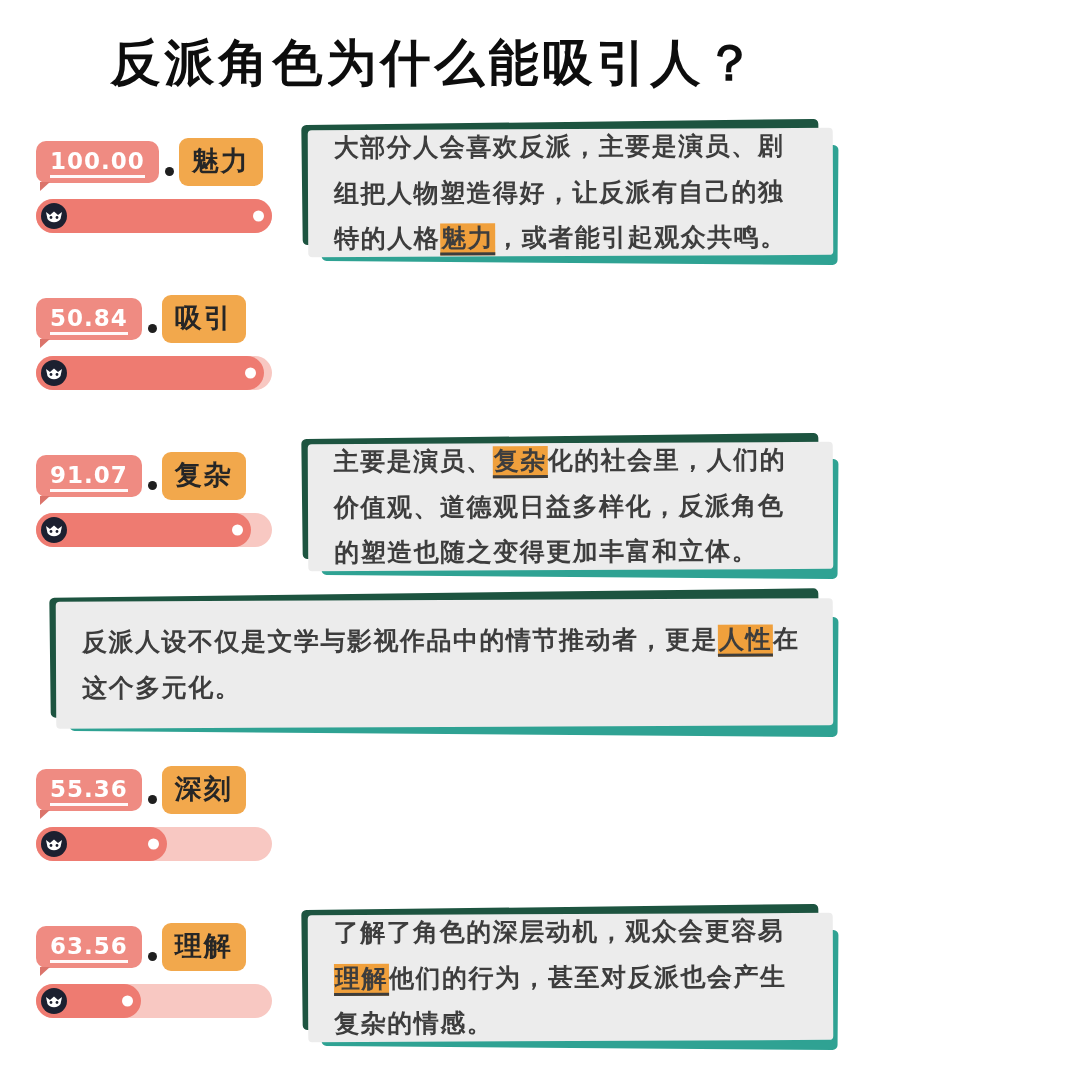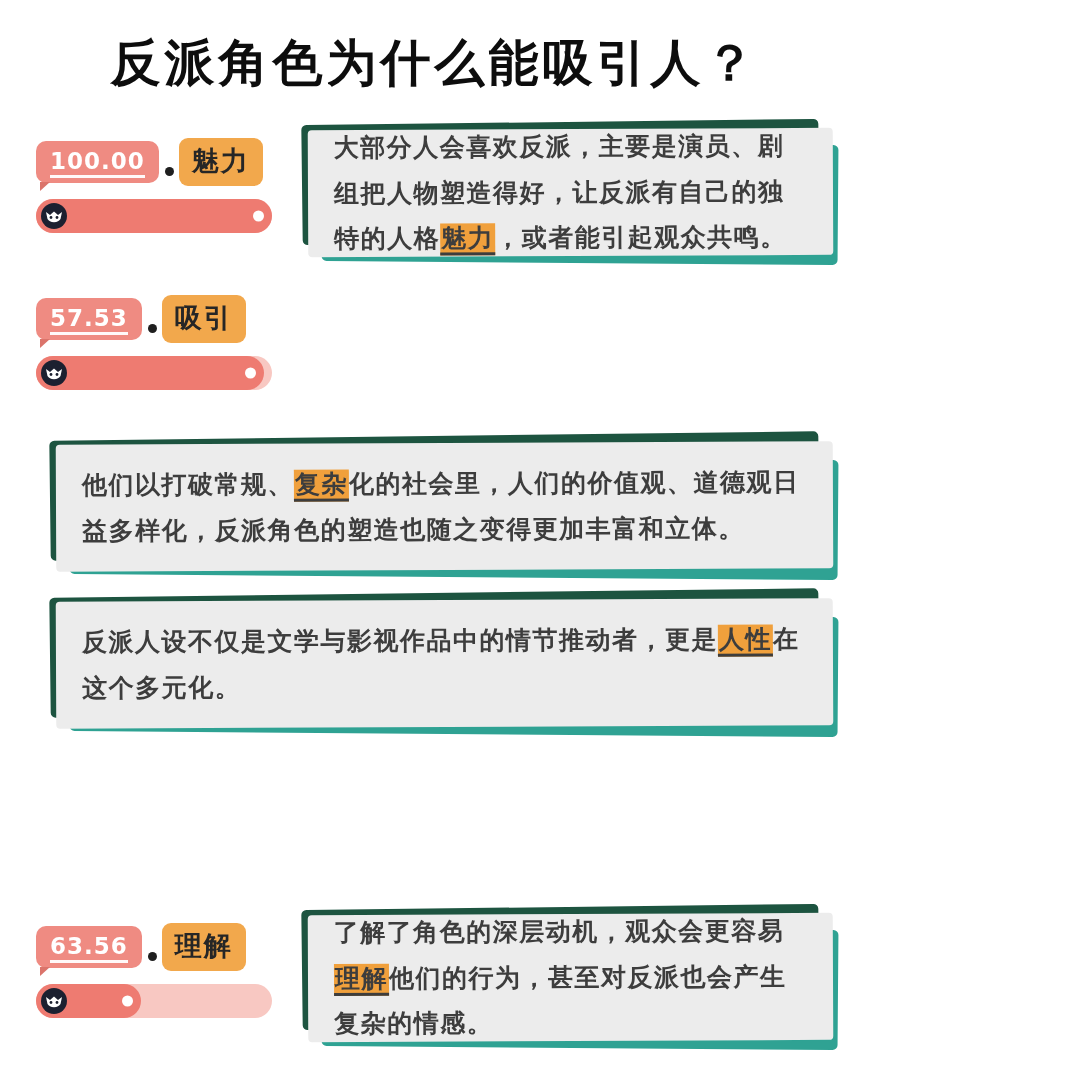--- a/index.html
+++ b/index.html
@@ -193,21 +193,21 @@
       <div class="box-main">
         <p class="desc"><span>大部分人会喜欢反派，主要是演员、剧组把人物塑造得好，让反派有自己的独特的人格</span><span class="hl">魅力</span><span>，或者能引起观众共鸣。</span></p>
       </div>
     </div>
   </div>
 
   <div class="row">
     <div class="left">
       <div class="badge-line">
         <div class="score-badge">
-          <span class="score-num">57.53</span>
+          <span class="score-num">50.84</span>
           <span class="ribbon-fold"></span>
         </div>
         <span class="dot"></span>
         <div class="keyword-tag">
           <span>吸引</span>
         </div>
       </div>
       <div class="bar-track">
         <div class="bar-fill" style="width: 96.43%;">
           <span class="bar-dot"></span>
@@ -216,40 +216,86 @@
           <circle cx="13" cy="13" r="13" fill="#1c2030"></circle>
           <path d="M5 9 L9 12 L13 8.5 L17 12 L21 9 L19.5 16 A7 5 0 0 1 6.5 16 Z" fill="#ffffff"></path>
           <circle cx="10" cy="14.5" r="1.4" fill="#1c2030"></circle>
           <circle cx="16" cy="14.5" r="1.4" fill="#1c2030"></circle>
         </svg>
       </div>
     </div>
   </div>
 
   <div class="row">
+    <div class="left">
+      <div class="badge-line">
+        <div class="score-badge">
+          <span class="score-num">91.07</span>
+          <span class="ribbon-fold"></span>
+        </div>
+        <span class="dot"></span>
+        <div class="keyword-tag">
+          <span>复杂</span>
+        </div>
+      </div>
+      <div class="bar-track">
+        <div class="bar-fill" style="width: 91.07%;">
+          <span class="bar-dot"></span>
+        </div>
+        <svg class="bar-icon" viewBox="0 0 26 26">
+          <circle cx="13" cy="13" r="13" fill="#1c2030"></circle>
+          <path d="M5 9 L9 12 L13 8.5 L17 12 L21 9 L19.5 16 A7 5 0 0 1 6.5 16 Z" fill="#ffffff"></path>
+          <circle cx="10" cy="14.5" r="1.4" fill="#1c2030"></circle>
+          <circle cx="16" cy="14.5" r="1.4" fill="#1c2030"></circle>
+        </svg>
+      </div>
+    </div>
     <div class="textbox">
       <div class="layer green"></div>
       <div class="layer teal"></div>
       <div class="box-main">
-        <p class="desc"><span>他们以打破常规、</span><span class="hl">复杂</span><span>化的社会里，人们的价值观、道德观日益多样化，反派角色的塑造也随之变得更加丰富和立体。</span></p>
+        <p class="desc"><span>主要是演员、</span><span class="hl">复杂</span><span>化的社会里，人们的价值观、道德观日益多样化，反派角色的塑造也随之变得更加丰富和立体。</span></p>
       </div>
     </div>
   </div>
 
   <div class="row">
     <div class="textbox">
       <div class="layer green"></div>
       <div class="layer teal"></div>
       <div class="box-main">
         <p class="desc"><span>反派人设不仅是文学与影视作品中的情节推动者，更是</span><span class="hl">人性</span><span>在这个多元化。</span></p>
       </div>
     </div>
   </div>
 
   <div class="row">
+    <div class="left">
+      <div class="badge-line">
+        <div class="score-badge">
+          <span class="score-num">55.36</span>
+          <span class="ribbon-fold"></span>
+        </div>
+        <span class="dot"></span>
+        <div class="keyword-tag">
+          <span>深刻</span>
+        </div>
+      </div>
+      <div class="bar-track">
+        <div class="bar-fill" style="width: 55.36%;">
+          <span class="bar-dot"></span>
+        </div>
+        <svg class="bar-icon" viewBox="0 0 26 26">
+          <circle cx="13" cy="13" r="13" fill="#1c2030"></circle>
+          <path d="M5 9 L9 12 L13 8.5 L17 12 L21 9 L19.5 16 A7 5 0 0 1 6.5 16 Z" fill="#ffffff"></path>
+          <circle cx="10" cy="14.5" r="1.4" fill="#1c2030"></circle>
+          <circle cx="16" cy="14.5" r="1.4" fill="#1c2030"></circle>
+        </svg>
+      </div>
+    </div>
   </div>
 
   <div class="row">
     <div class="left">
       <div class="badge-line">
         <div class="score-badge">
           <span class="score-num">63.56</span>
           <span class="ribbon-fold"></span>
         </div>
         <span class="dot"></span>

